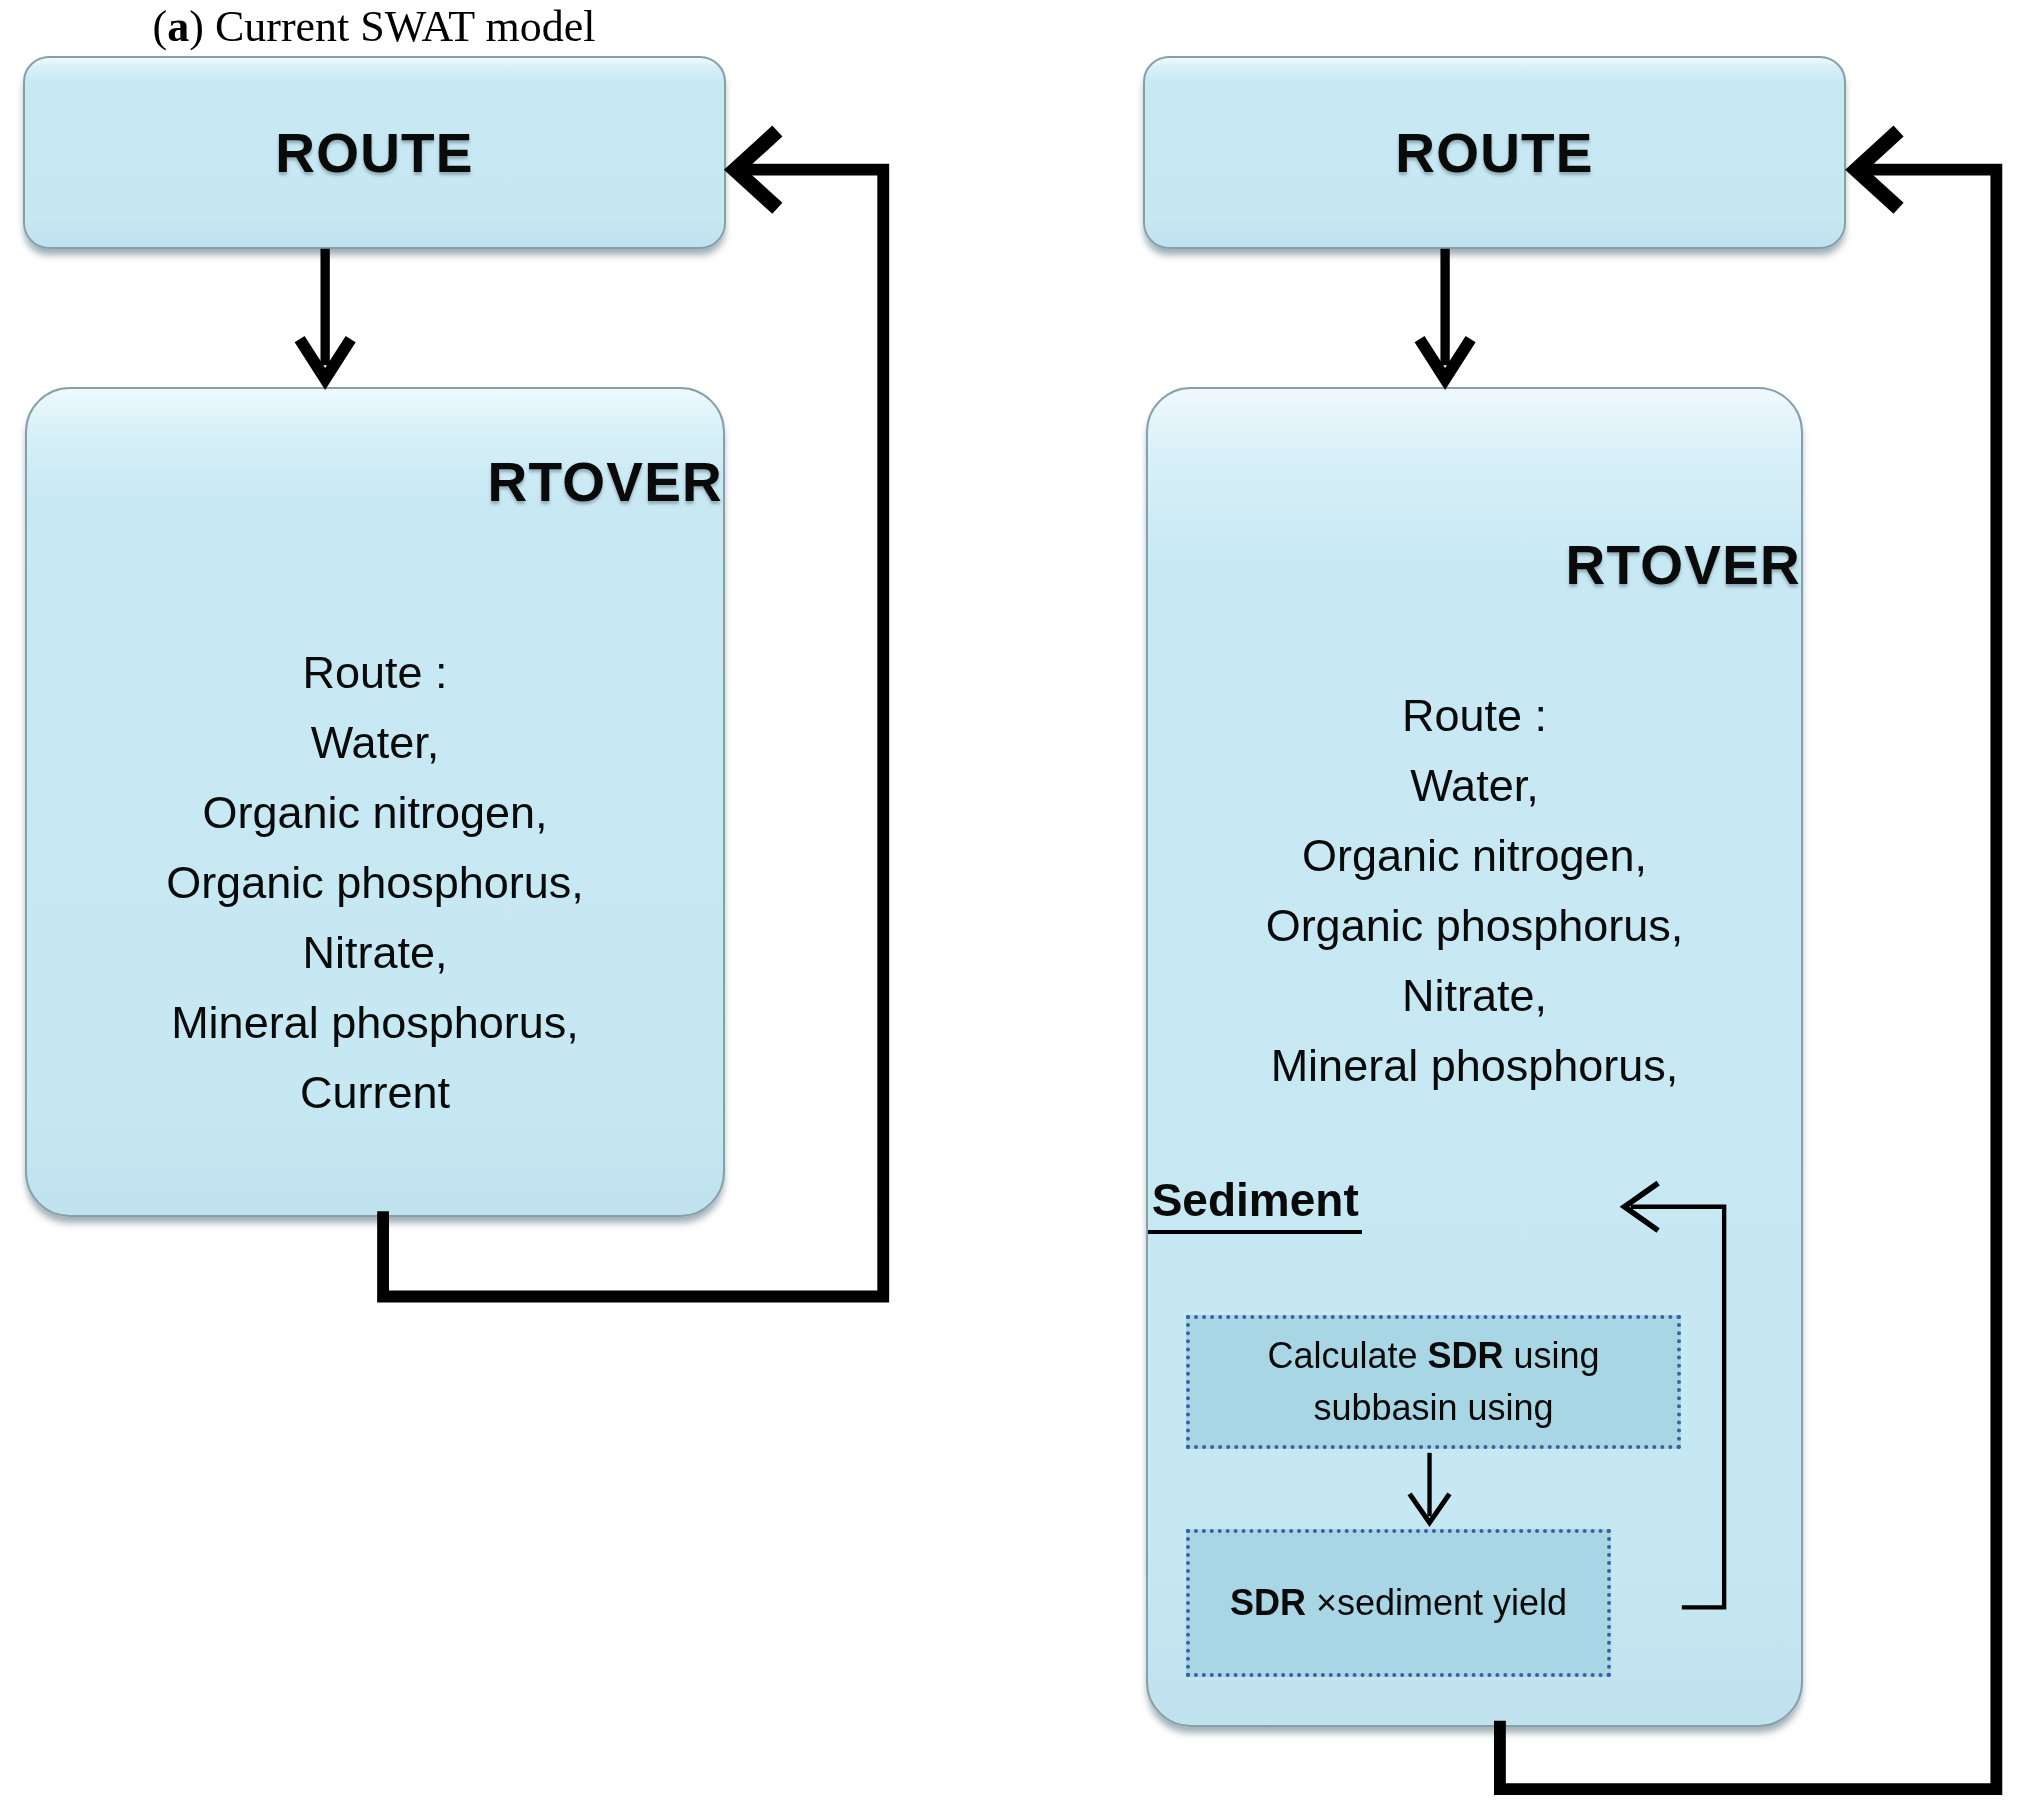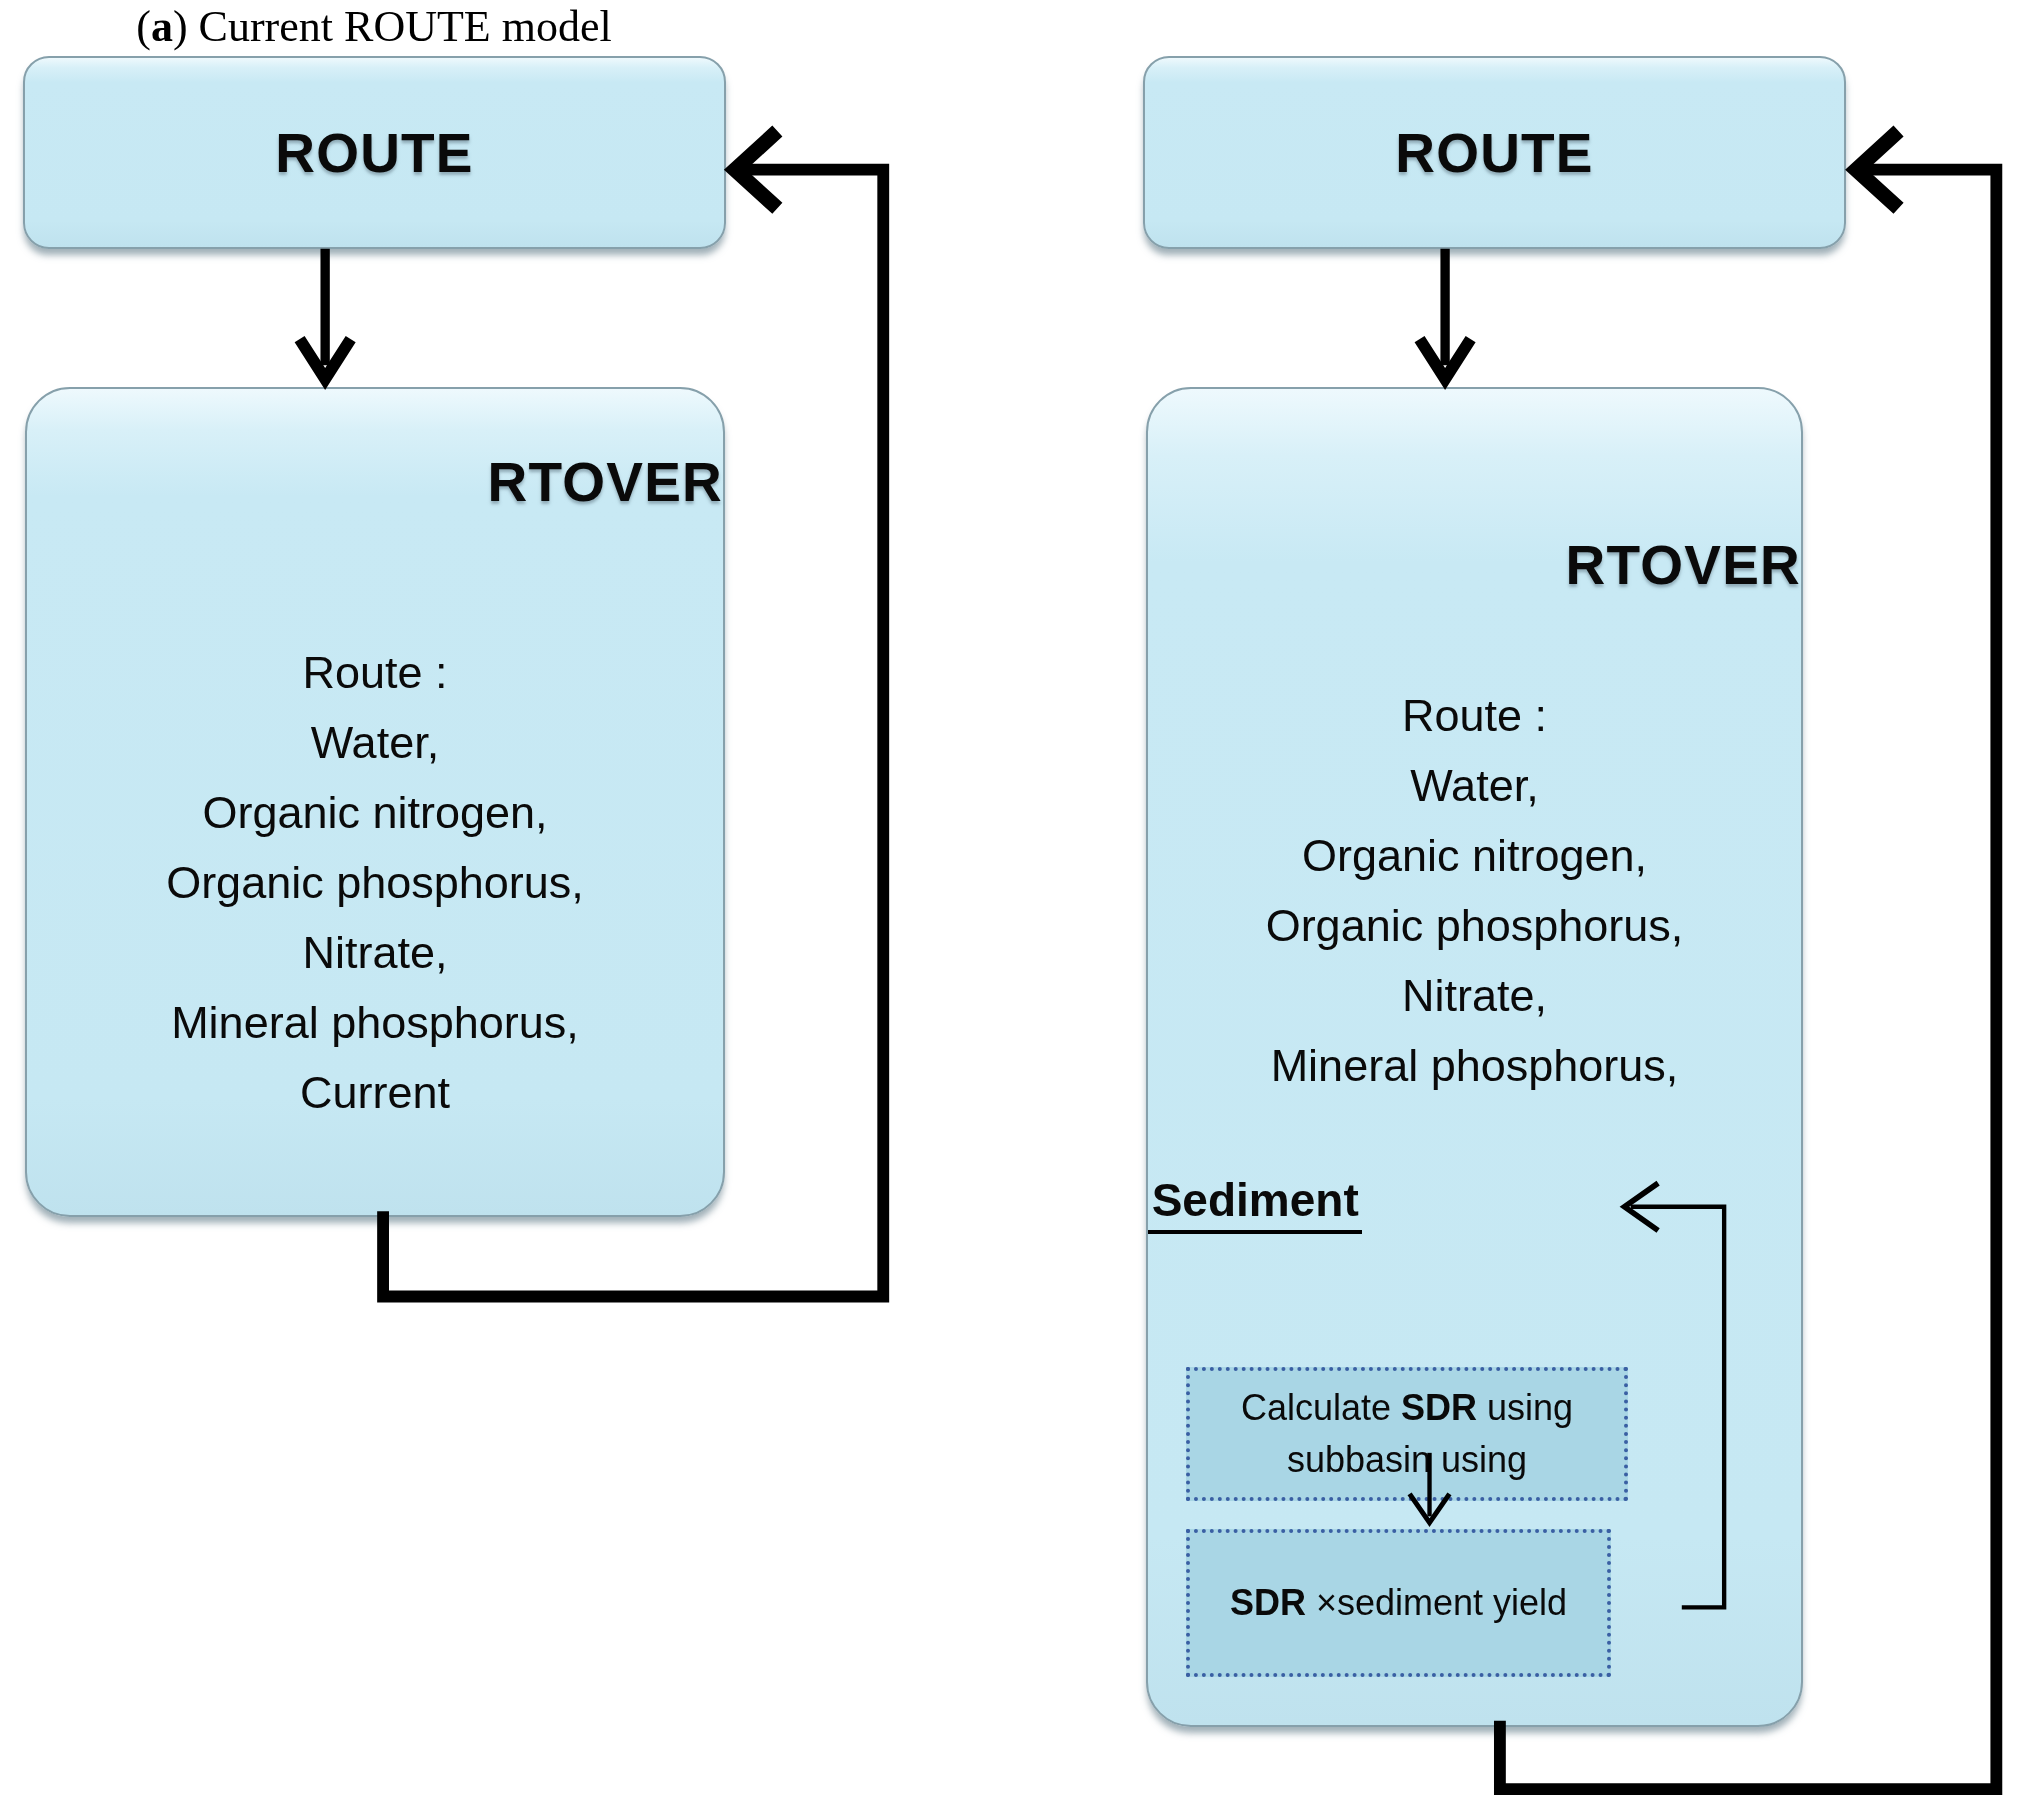--- a/index.html
+++ b/index.html
@@ -51,21 +51,21 @@
   }
   .dashedbox .dline{height:52px;line-height:52px;white-space:nowrap;}
   .dashedbox b{font-weight:bold;}
   svg.connectors{position:absolute;left:0;top:0;pointer-events:none;}
 </style>
 </head>
 <body>
 
 <div class="page">
 
-  <div class="panel-title" style="left:-31px;"><span>(</span><b>a</b><span>) Current ROUTE model</span></div>
+  <div class="panel-title" style="left:-31px;"><span>(</span><b>a</b><span>) Current SWAT model</span></div>
 
   <div class="bigbox routebox" style="left:23px;top:56px;width:699px;height:189px;">
     <div class="box-title">ROUTE</div>
   </div>
 
   <div class="bigbox rtoverbox" style="left:25px;top:387px;width:696px;height:826px;">
     <div class="box-title rt-title" style="top:59px;">RTOVER</div>
     <div class="route-list" style="top:249px;">
         <div class="line">Route :</div>
         <div class="line">Water,</div>
@@ -89,21 +89,21 @@
         <div class="line">Water,</div>
         <div class="line">Organic nitrogen,</div>
         <div class="line">Organic phosphorus,</div>
         <div class="line">Nitrate,</div>
         <div class="line">Mineral phosphorus,</div>
       </div>
     <div class="sediment-line" style="top:784px;">
       <span class="sediment">Sediment</span>
     </div>
 
-    <div class="dashedbox" style="left:38px;top:978px;width:442px;height:134px;">
+    <div class="dashedbox" style="left:38px;top:926px;width:495px;height:134px;">
       <div class="dline"><span>Calculate </span><b>SDR</b><span> using</span></div>
       <div class="dline">subbasin using</div>
     </div>
 
     <div class="dashedbox" style="left:38px;top:1140px;width:425px;height:148px;">
       <div class="dline"><b>SDR</b><span> ×sediment yield</span></div>
     </div>
   </div>
 
   <svg class="connectors" width="2025" height="1815" viewBox="0 0 3251 2913">

